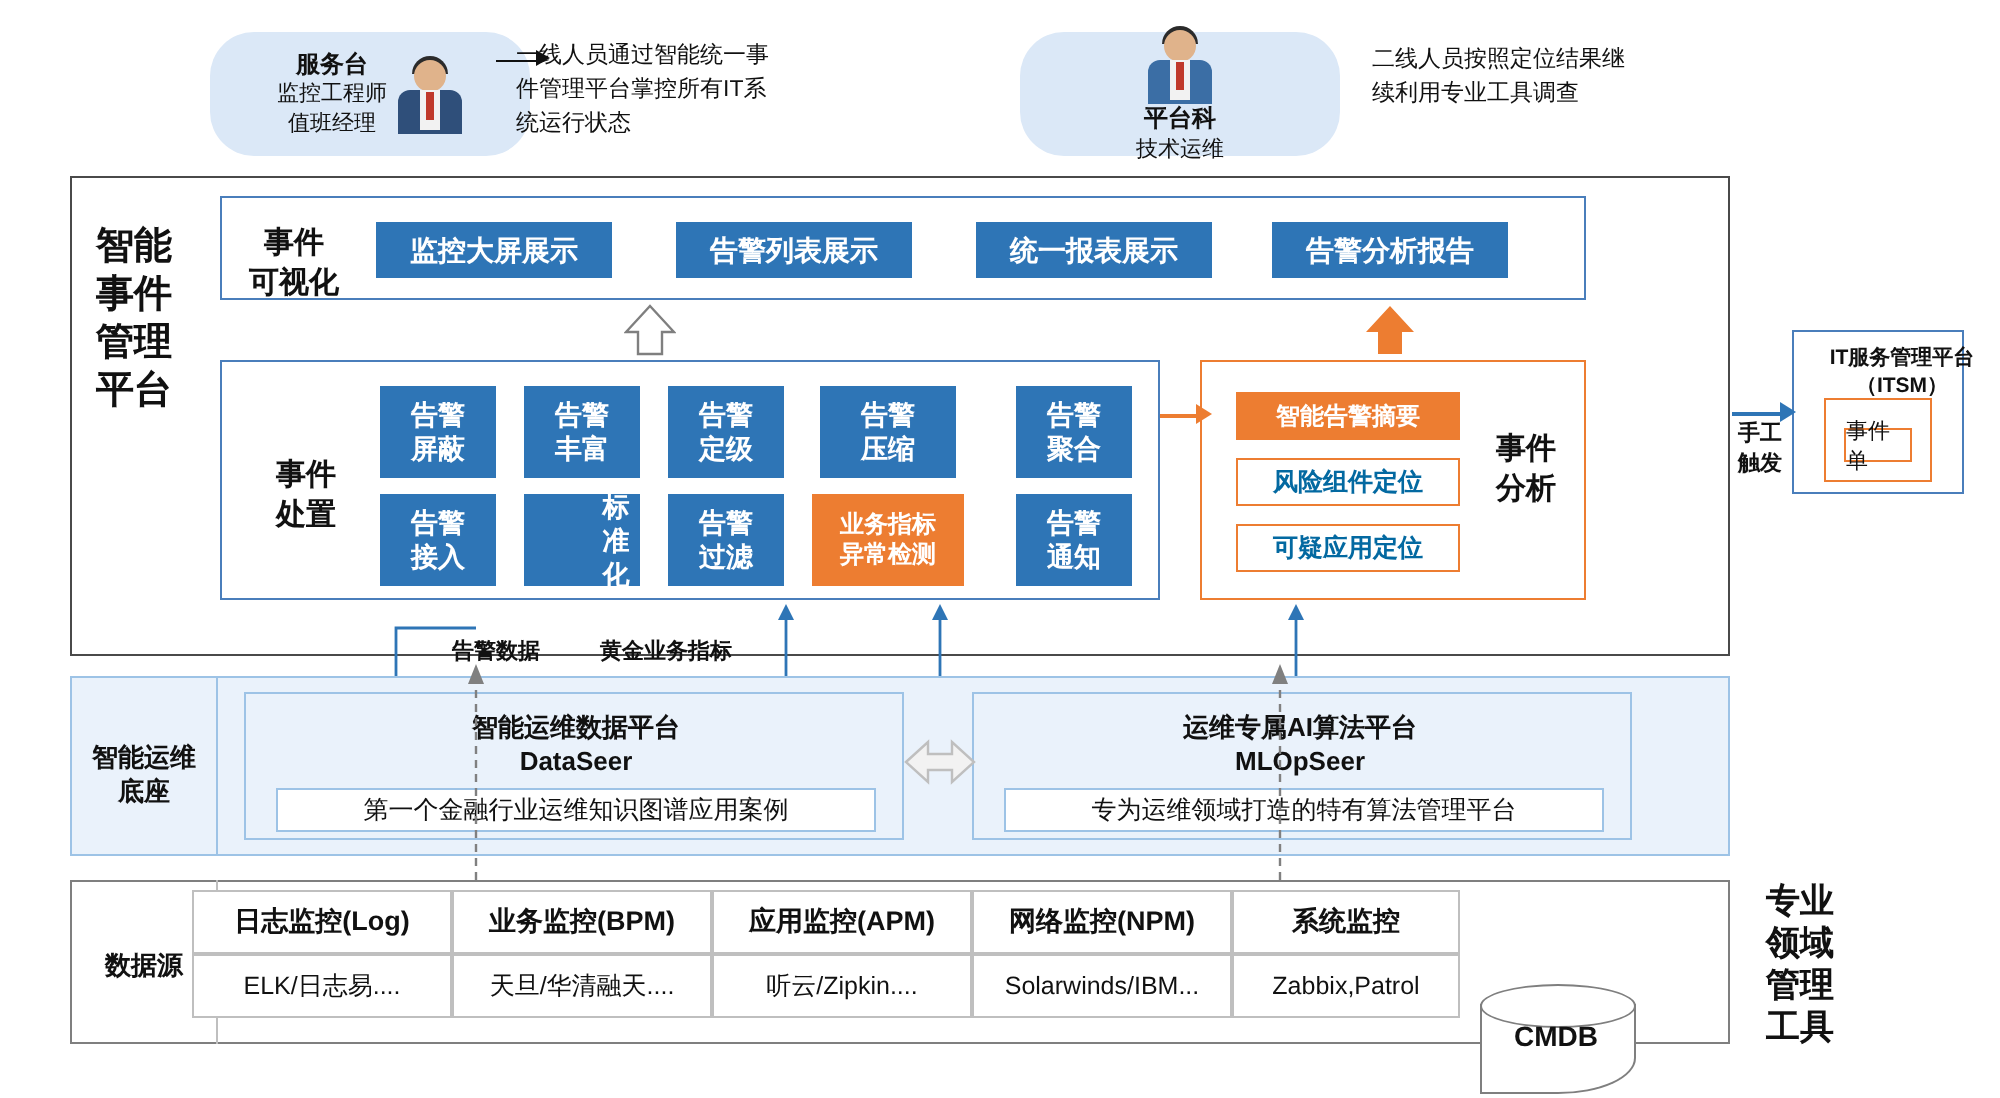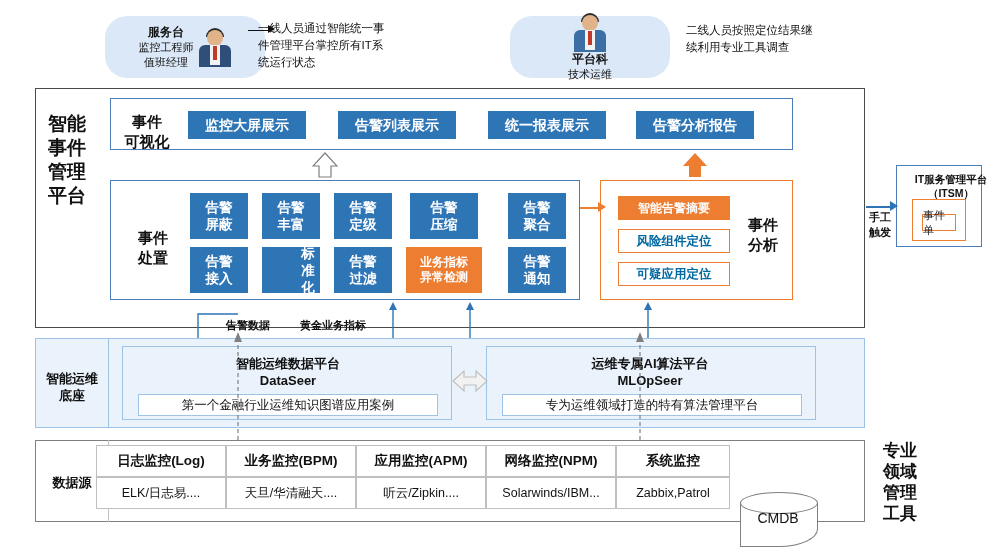--- a/index.html
+++ b/index.html
@@ -70,21 +70,21 @@
   .midtitle{font-size:13px;font-weight:bold;text-align:center;line-height:17px;}
 
   
   #ds-frame{border:1px solid #7f7f7f;background:#fff;}
   .ds-head{border:1px solid #bfbfbf;background:#fff;font-size:13.5px;font-weight:bold;display:flex;align-items:center;justify-content:center;}
   .ds-cell{border:1px solid #bfbfbf;background:#fff;font-size:12.5px;display:flex;align-items:center;justify-content:center;overflow:hidden;white-space:nowrap;}
 
   .cyl{position:relative;}
   .cyl .body{position:absolute;left:0;top:10px;width:100%;height:44px;background:#fff;border-left:1px solid #7f7f7f;border-right:1px solid #7f7f7f;border-bottom:1px solid #7f7f7f;border-radius:0 0 50%/0 0 18px 18px;}
   .cyl .top{position:absolute;left:0;top:0;width:100%;height:20px;background:#fff;border:1px solid #7f7f7f;border-radius:50%;}
-  .cyl .lbl{position:absolute;left:0;top:18px;width:100%;text-align:center;font-size:14px;font-weight:normal;}
+  .cyl .lbl{position:absolute;left:0;top:18px;width:100%;text-align:center;font-size:14px;font-weight:bold;}
 
   
   .itsm-box{border:1px solid #4a7ebb;background:#fff;}
   .itsm-title{font-size:10.5px;font-weight:bold;text-align:center;line-height:14px;}
   .doc{border:1.5px solid #ed7d31;background:#fff;position:relative;}
   .doc .inner{position:absolute;left:9px;top:14px;right:9px;bottom:9px;border:1px solid #ed7d31;display:flex;align-items:center;justify-content:center;font-size:11px;}
 
   .vtxt{font-size:17px;font-weight:bold;line-height:21px;text-align:center;}
 
   .smalllab{font-size:11px;font-weight:bold;}

